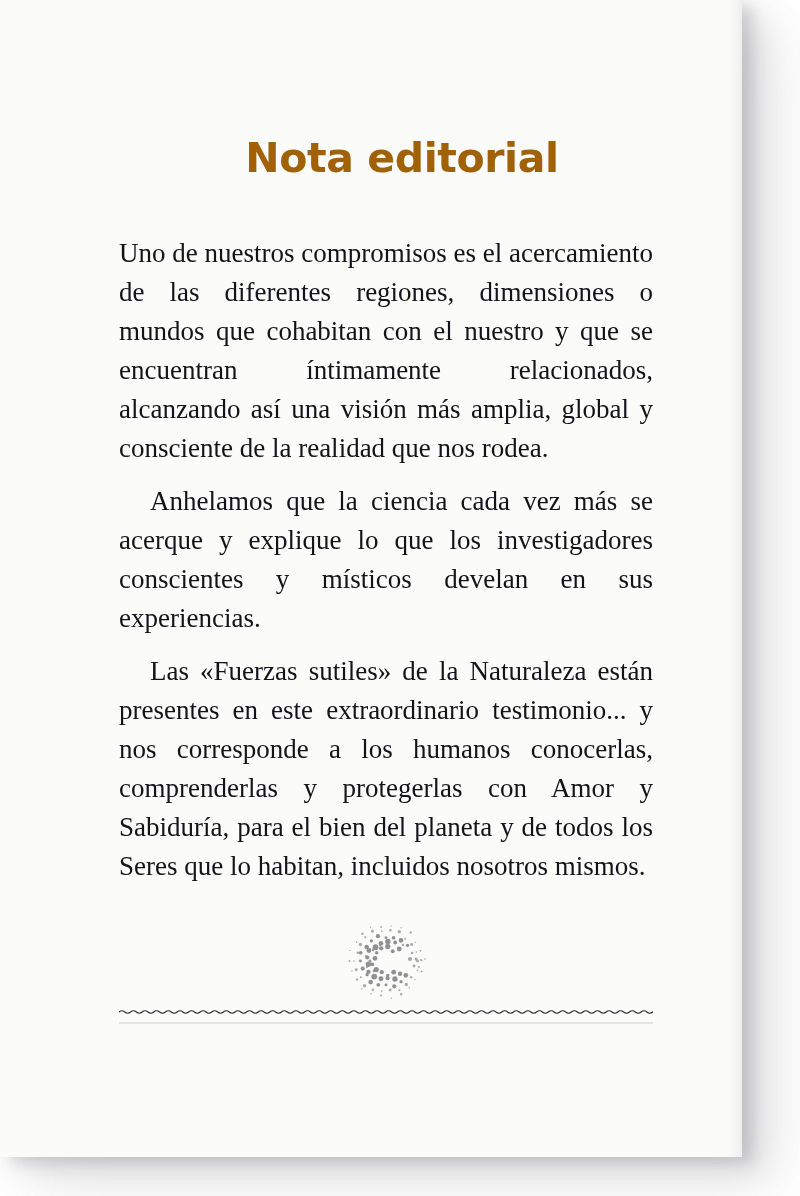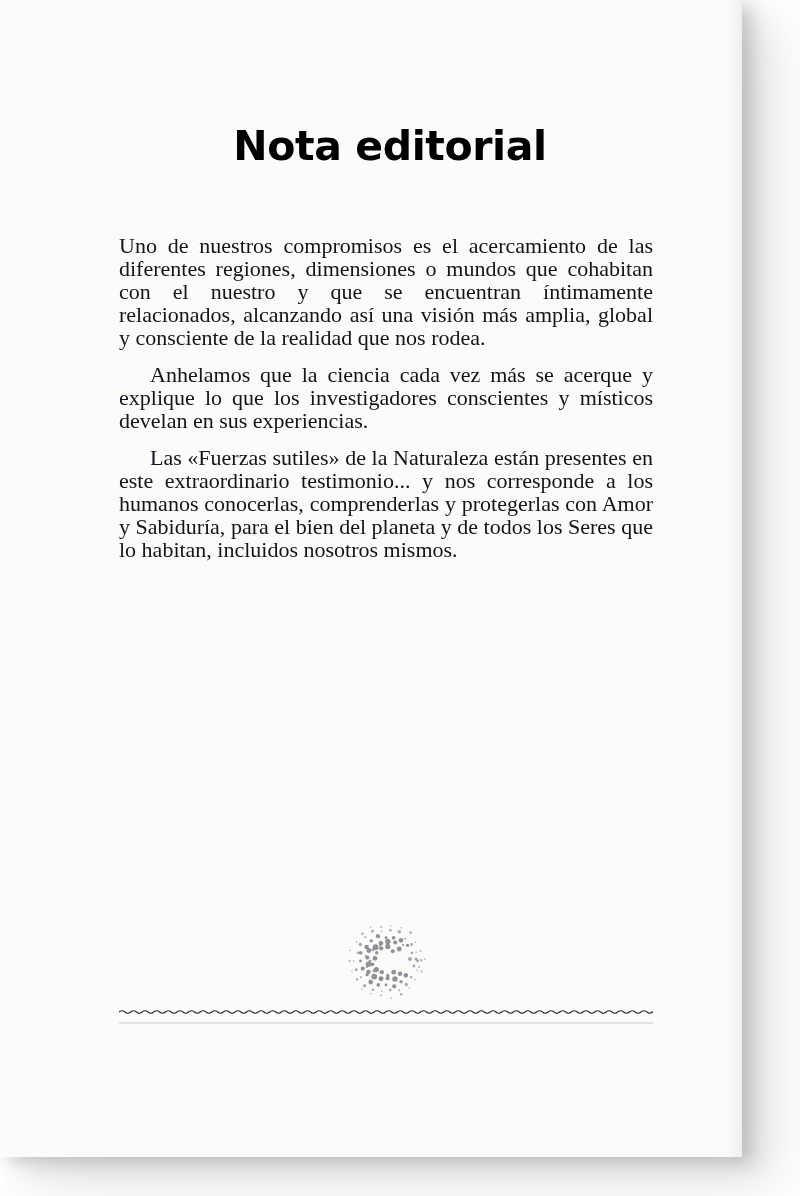--- a/index.html
+++ b/index.html
@@ -43,42 +43,42 @@
   
   #content {
     position: absolute;
     left: 119px;
     top: 0;
     width: 534px;
     height: 100%;
   }
 
   #page-title {
-    margin: 4px;
+    margin: 16px;
     padding: 0;
     position: absolute;
     top: 118px;
     left: 0;
     width: 534px;
     text-align: center;
     font-family: "DejaVu Sans", "Liberation Sans", sans-serif;
     font-weight: 700;
     font-size: 41px;
     line-height: 48px;
     letter-spacing: -0.4px;
-    color: #000000;
+    color: #a16207;
   }
 
   #body-copy {
     position: absolute;
     top: 234px;
     left: 0;
     width: 534px;
-    font-size: 22px;
-    line-height: 23px;
+    font-size: 27px;
+    line-height: 39px;
     color: #13131a;
     text-align: justify;
     text-justify: inter-word;
     -webkit-hyphens: none;
     hyphens: none;
   }
   #body-copy p {
     margin: 0 0 14px 0;
     text-indent: 0;
   }

